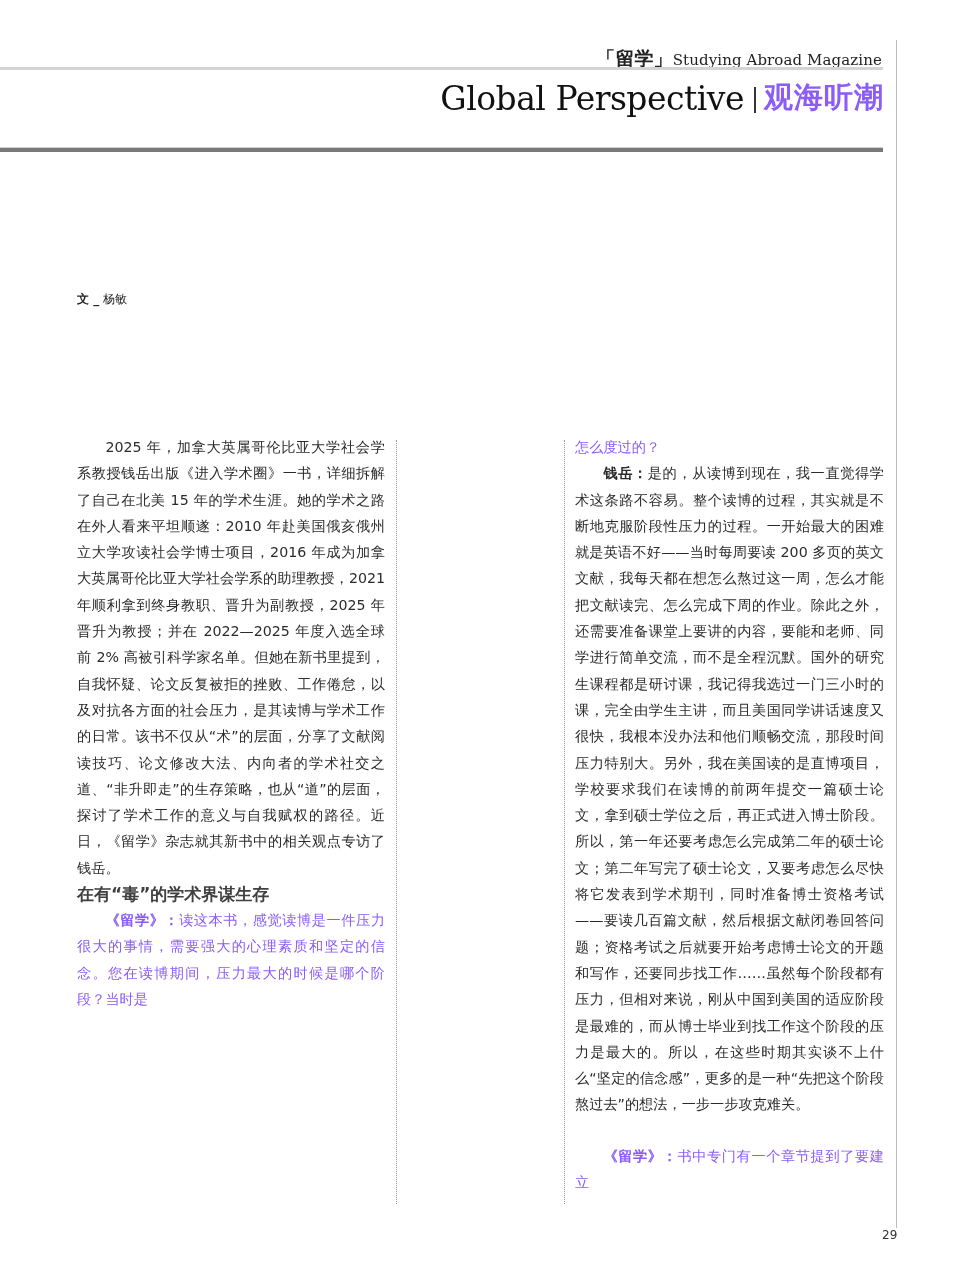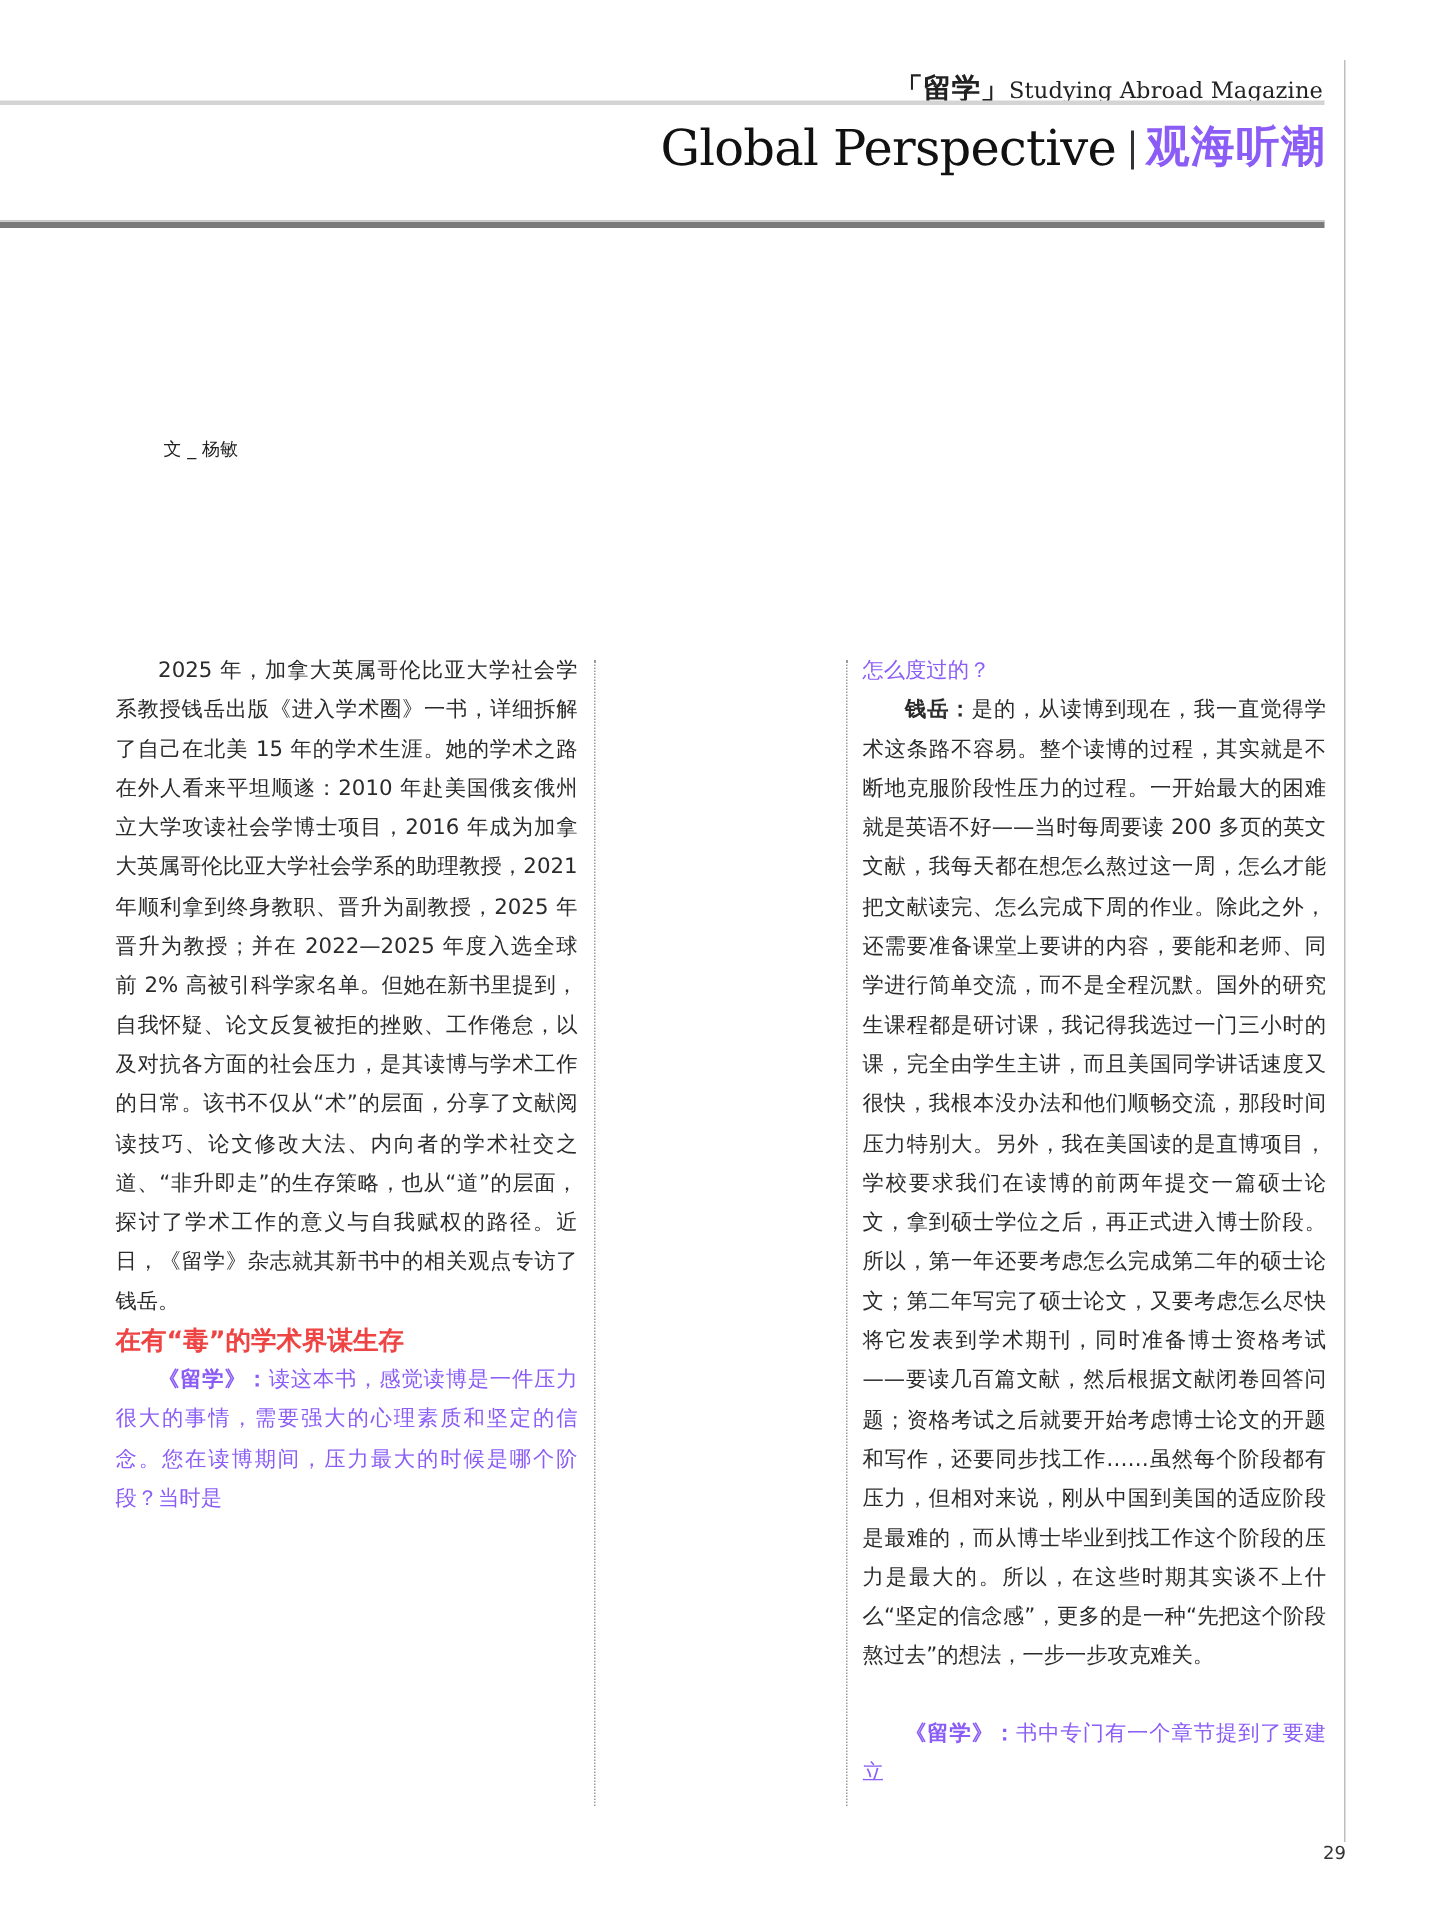--- a/index.html
+++ b/index.html
@@ -15,32 +15,32 @@
   .rule-top { position: absolute; left: 0; top: 67px; width: 883px; height: 3px; background: #d4d4d4; }
 
   .section-header { position: absolute; right: 76px; top: 70px; height: 56px; display: flex; align-items: center; white-space: nowrap; }
   .section-en { font-family: "DejaVu Serif", "Liberation Serif", serif; font-size: 33px; color: #111; letter-spacing: -0.5px; }
   .section-sep { width: 2px; height: 26px; background: #333; margin: 4px 8px 0 10px; }
   .section-zh { font-family: "DejaVu Serif", "Liberation Serif", serif; font-weight: bold; font-size: 29px; color: #8b5cf6; letter-spacing: 1px; }
   .rule-heavy { position: absolute; left: 0; top: 147px; width: 883px; height: 4px; background: #7a7a7a; border-top: 1px solid #cfcfcf; }
 
   .article-title { position: absolute; left: 76px; top: 226px; font-size: 42px; font-weight: normal; color: #0e0e0e; white-space: nowrap; letter-spacing: 0.5px; }
   .byline { position: absolute; left: 77px; top: 291px; font-size: 12px; color: #222; white-space: nowrap; }
-  .byline .label { font-weight: normal; margin-left: 32px; }
+  .byline .label { font-weight: bold; }
 
   .col { position: absolute; top: 434px; font-size: 14.2px; line-height: 26.3px; color: #2b2b2b; text-align: justify; }
   .col-left { left: 77px; width: 308px; }
   .col-right { left: 575px; width: 309px; }
   .col p { margin: 0; text-indent: 2em; }
   .col p.noindent { text-indent: 0; }
   .divider { position: absolute; top: 440px; width: 0; height: 764px; border-left: 1px dotted #9a9a9a; }
   .divider-a { left: 396px; }
   .divider-b { left: 564px; }
 
-  .subhead { margin: 18px 0 0 0; font-size: 17px; font-weight: bold; color: #ef4444; line-height: 26px; text-indent: 0 !important; }
+  .subhead { margin: 18px 0 0 0; font-size: 17px; font-weight: bold; color: #404040; line-height: 26px; text-indent: 0 !important; }
   .q { font-family: "DejaVu Serif", "Liberation Serif", serif; color: #8b5cf6; }
   .q-tag { font-family: Liberation Serif, serif; font-weight: bold; }
   .ans-tag { font-weight: bold; margin-top: 36px; }
   .gap { height: 25px; }
 
   .page-number { position: absolute; left: 882px; top: 1228px; font-size: 12px; color: #333; }
 </style>
 </head>
 <body>
 

